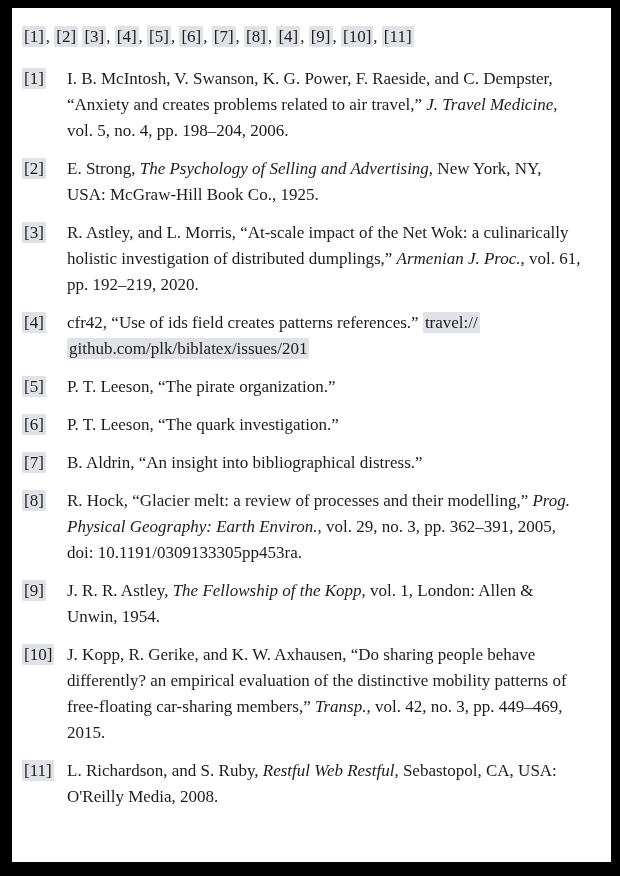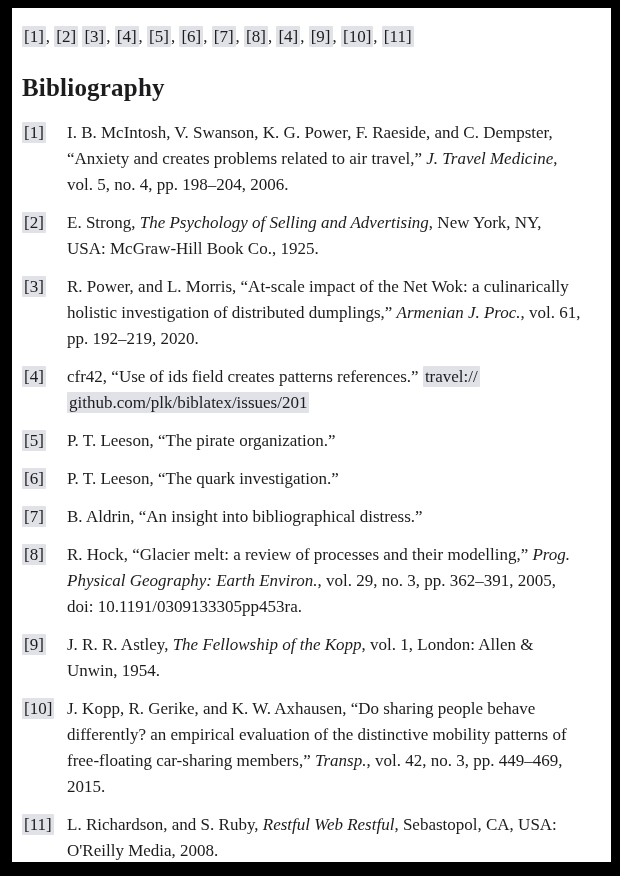--- a/index.html
+++ b/index.html
@@ -67,33 +67,32 @@
     width: 517px;
     max-width: 517px;
   }
   .it { font-style: italic; }
 </style>
 </head>
 <body>
 
 <div class="page">
   <div class="cite-line" id="citation-line"><span class="hl">[1]</span><span>, </span><span class="hl">[2]</span><span> </span><span class="hl">[3]</span><span>, </span><span class="hl">[4]</span><span>, </span><span class="hl">[5]</span><span>, </span><span class="hl">[6]</span><span>, </span><span class="hl">[7]</span><span>, </span><span class="hl">[8]</span><span>, </span><span class="hl">[4]</span><span>, </span><span class="hl">[9]</span><span>, </span><span class="hl">[10]</span><span>, </span><span class="hl">[11]</span></div>
-  <h1 class="title">Bibliography</h1>
   <div class="bib" id="bib-list">
       <div class="entry">
         <span class="entry-label"><span class="hl">[1]</span></span>
         <p class="entry-text"><span>I. B. McIntosh, V. Swanson, K. G. Power, F. Raeside, and C. Dempster, “Anxiety and creates problems related to air travel,” </span><span class="it">J. Travel Medicine</span><span>, vol. 5, no. 4, pp. 198–204, 2006.</span></p>
       </div>
       <div class="entry">
         <span class="entry-label"><span class="hl">[2]</span></span>
         <p class="entry-text"><span>E. Strong, </span><span class="it">The Psychology of Selling and Advertising</span><span>, New York, NY, USA: McGraw-Hill Book Co., 1925.</span></p>
       </div>
       <div class="entry">
         <span class="entry-label"><span class="hl">[3]</span></span>
-        <p class="entry-text"><span>R. Power, and L. Morris, “At-scale impact of the Net Wok: a culinarically holistic investigation of distributed dumplings,” </span><span class="it">Armenian J. Proc.</span><span>, vol. 61, pp. 192–219, 2020.</span></p>
+        <p class="entry-text"><span>R. Astley, and L. Morris, “At-scale impact of the Net Wok: a culinarically holistic investigation of distributed dumplings,” </span><span class="it">Armenian J. Proc.</span><span>, vol. 61, pp. 192–219, 2020.</span></p>
       </div>
       <div class="entry">
         <span class="entry-label"><span class="hl">[4]</span></span>
         <p class="entry-text"><span>cfr42, “Use of ids field creates patterns references.” </span><span class="hl">travel://</span><wbr><span class="hl">github.com/plk/biblatex/issues/201</span></p>
       </div>
       <div class="entry">
         <span class="entry-label"><span class="hl">[5]</span></span>
         <p class="entry-text"><span>P. T. Leeson, “The pirate organization.”</span></p>
       </div>
       <div class="entry">

